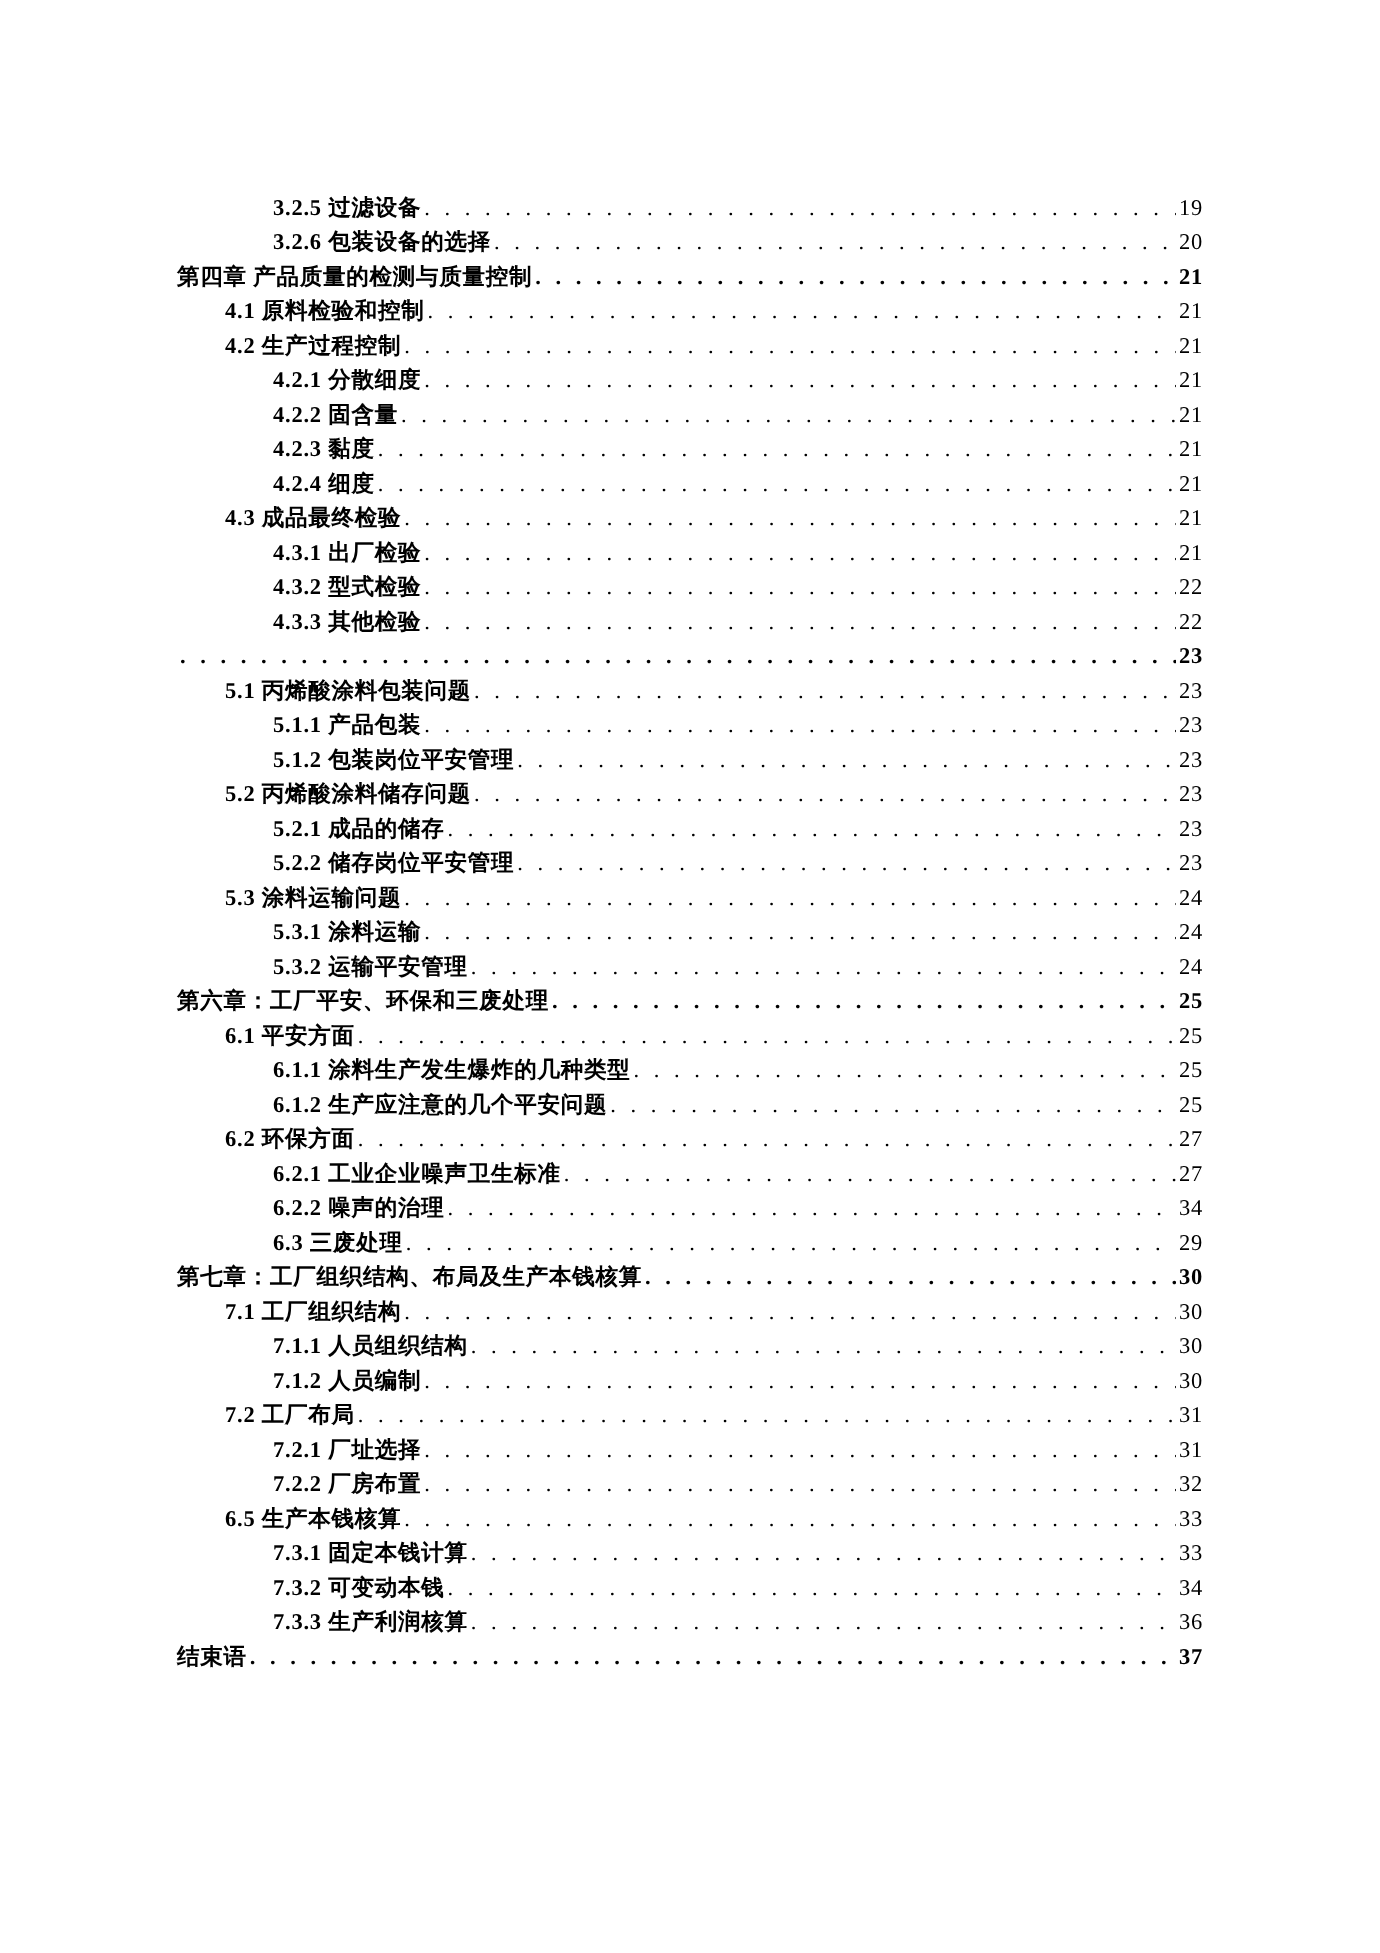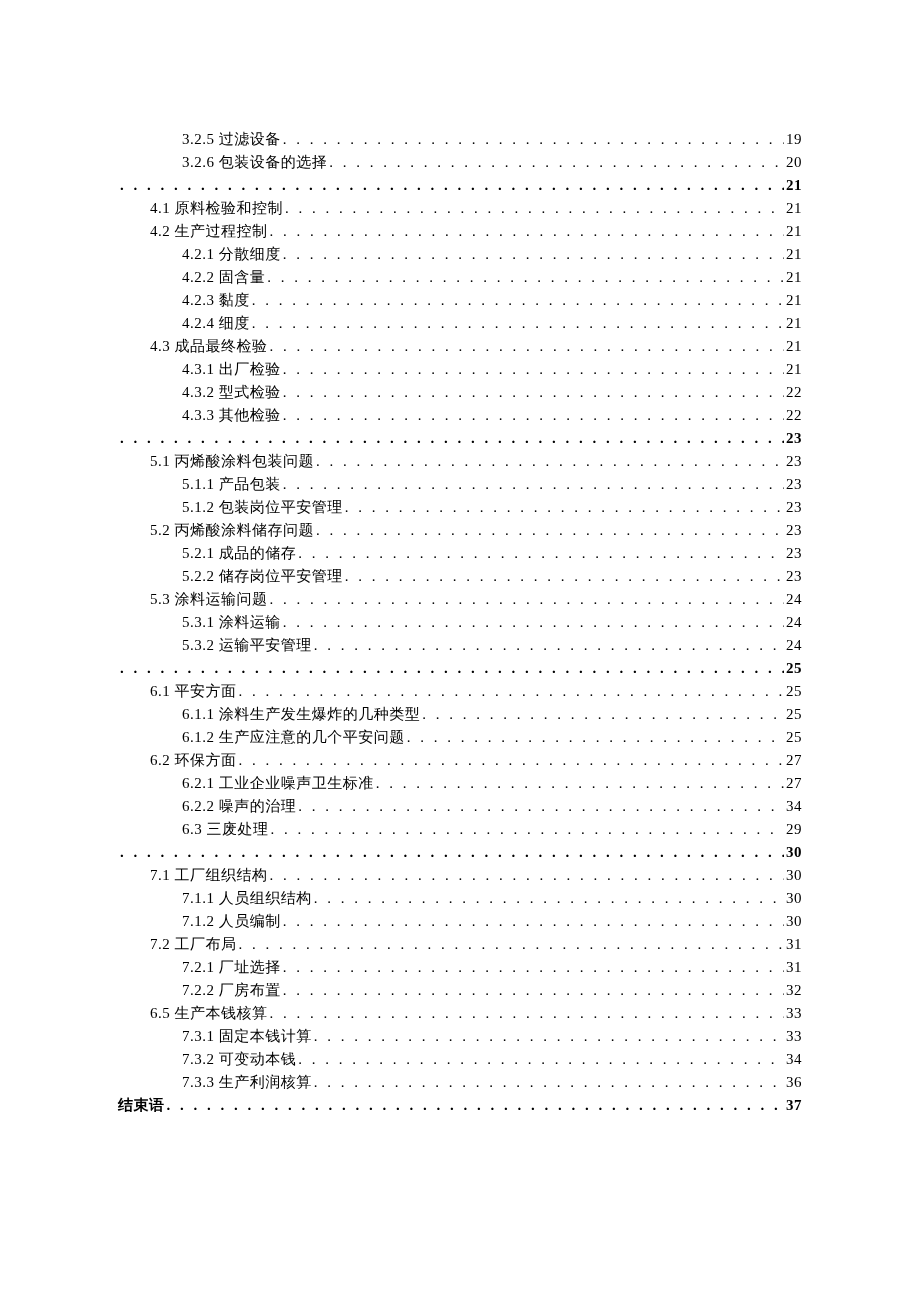--- a/index.html
+++ b/index.html
@@ -18,20 +18,21 @@
     }
     .toc-entry {
       display: flex;
       align-items: baseline;
       white-space: nowrap;
       line-height: 23px;
       letter-spacing: 0.5px;
     }
     .toc-text {
       flex: 0 0 auto;
+      font-weight: bold;
     }
     .toc-dots {
       flex: 1 1 auto;
       overflow: hidden;
       letter-spacing: 3px;
       margin: 0 2px;
     }
     .toc-page {
       flex: 0 0 auto;
     }
@@ -58,20 +59,21 @@
       <span class="toc-text">3.2.5 过滤设备</span>
       <span class="toc-dots">. . . . . . . . . . . . . . . . . . . . . . . . . . . . . . . . . . . . . . . . . . . . . . . . . . . . . . . . . . . . . . . . . . . . . . . . . . . . . . . . . . . . . . . . . . . . . . . . . . . . . . . . . . . . . . . . . . . . . . . .</span>
       <span class="toc-page">19</span>
     </div>
     <div class="toc-entry level-2">
       <span class="toc-text">3.2.6 包装设备的选择</span>
       <span class="toc-dots">. . . . . . . . . . . . . . . . . . . . . . . . . . . . . . . . . . . . . . . . . . . . . . . . . . . . . . . . . . . . . . . . . . . . . . . . . . . . . . . . . . . . . . . . . . . . . . . . . . . . . . . . . . . . . . . . . . . . . . . .</span>
       <span class="toc-page">20</span>
     </div>
     <div class="toc-entry level-0">
+      <span class="toc-text">第四章  产品质量的检测与质量控制</span>
       <span class="toc-dots">. . . . . . . . . . . . . . . . . . . . . . . . . . . . . . . . . . . . . . . . . . . . . . . . . . . . . . . . . . . . . . . . . . . . . . . . . . . . . . . . . . . . . . . . . . . . . . . . . . . . . . . . . . . . . . . . . . . . . . . .</span>
       <span class="toc-page">21</span>
     </div>
     <div class="toc-entry level-1">
       <span class="toc-text">4.1 原料检验和控制</span>
       <span class="toc-dots">. . . . . . . . . . . . . . . . . . . . . . . . . . . . . . . . . . . . . . . . . . . . . . . . . . . . . . . . . . . . . . . . . . . . . . . . . . . . . . . . . . . . . . . . . . . . . . . . . . . . . . . . . . . . . . . . . . . . . . . .</span>
       <span class="toc-page">21</span>
     </div>
     <div class="toc-entry level-1">
       <span class="toc-text">4.2 生产过程控制</span>
@@ -161,20 +163,21 @@
       <span class="toc-text">5.3.1 涂料运输</span>
       <span class="toc-dots">. . . . . . . . . . . . . . . . . . . . . . . . . . . . . . . . . . . . . . . . . . . . . . . . . . . . . . . . . . . . . . . . . . . . . . . . . . . . . . . . . . . . . . . . . . . . . . . . . . . . . . . . . . . . . . . . . . . . . . . .</span>
       <span class="toc-page">24</span>
     </div>
     <div class="toc-entry level-2">
       <span class="toc-text">5.3.2 运输平安管理</span>
       <span class="toc-dots">. . . . . . . . . . . . . . . . . . . . . . . . . . . . . . . . . . . . . . . . . . . . . . . . . . . . . . . . . . . . . . . . . . . . . . . . . . . . . . . . . . . . . . . . . . . . . . . . . . . . . . . . . . . . . . . . . . . . . . . .</span>
       <span class="toc-page">24</span>
     </div>
     <div class="toc-entry level-0">
+      <span class="toc-text">第六章：工厂平安、环保和三废处理</span>
       <span class="toc-dots">. . . . . . . . . . . . . . . . . . . . . . . . . . . . . . . . . . . . . . . . . . . . . . . . . . . . . . . . . . . . . . . . . . . . . . . . . . . . . . . . . . . . . . . . . . . . . . . . . . . . . . . . . . . . . . . . . . . . . . . .</span>
       <span class="toc-page">25</span>
     </div>
     <div class="toc-entry level-1">
       <span class="toc-text">6.1 平安方面</span>
       <span class="toc-dots">. . . . . . . . . . . . . . . . . . . . . . . . . . . . . . . . . . . . . . . . . . . . . . . . . . . . . . . . . . . . . . . . . . . . . . . . . . . . . . . . . . . . . . . . . . . . . . . . . . . . . . . . . . . . . . . . . . . . . . . .</span>
       <span class="toc-page">25</span>
     </div>
     <div class="toc-entry level-2">
       <span class="toc-text">6.1.1 涂料生产发生爆炸的几种类型</span>
@@ -200,20 +203,21 @@
       <span class="toc-text">6.2.2 噪声的治理</span>
       <span class="toc-dots">. . . . . . . . . . . . . . . . . . . . . . . . . . . . . . . . . . . . . . . . . . . . . . . . . . . . . . . . . . . . . . . . . . . . . . . . . . . . . . . . . . . . . . . . . . . . . . . . . . . . . . . . . . . . . . . . . . . . . . . .</span>
       <span class="toc-page">34</span>
     </div>
     <div class="toc-entry level-2">
       <span class="toc-text">6.3 三废处理</span>
       <span class="toc-dots">. . . . . . . . . . . . . . . . . . . . . . . . . . . . . . . . . . . . . . . . . . . . . . . . . . . . . . . . . . . . . . . . . . . . . . . . . . . . . . . . . . . . . . . . . . . . . . . . . . . . . . . . . . . . . . . . . . . . . . . .</span>
       <span class="toc-page">29</span>
     </div>
     <div class="toc-entry level-0">
+      <span class="toc-text">第七章：工厂组织结构、布局及生产本钱核算</span>
       <span class="toc-dots">. . . . . . . . . . . . . . . . . . . . . . . . . . . . . . . . . . . . . . . . . . . . . . . . . . . . . . . . . . . . . . . . . . . . . . . . . . . . . . . . . . . . . . . . . . . . . . . . . . . . . . . . . . . . . . . . . . . . . . . .</span>
       <span class="toc-page">30</span>
     </div>
     <div class="toc-entry level-1">
       <span class="toc-text">7.1 工厂组织结构</span>
       <span class="toc-dots">. . . . . . . . . . . . . . . . . . . . . . . . . . . . . . . . . . . . . . . . . . . . . . . . . . . . . . . . . . . . . . . . . . . . . . . . . . . . . . . . . . . . . . . . . . . . . . . . . . . . . . . . . . . . . . . . . . . . . . . .</span>
       <span class="toc-page">30</span>
     </div>
     <div class="toc-entry level-2">
       <span class="toc-text">7.1.1 人员组织结构</span>

